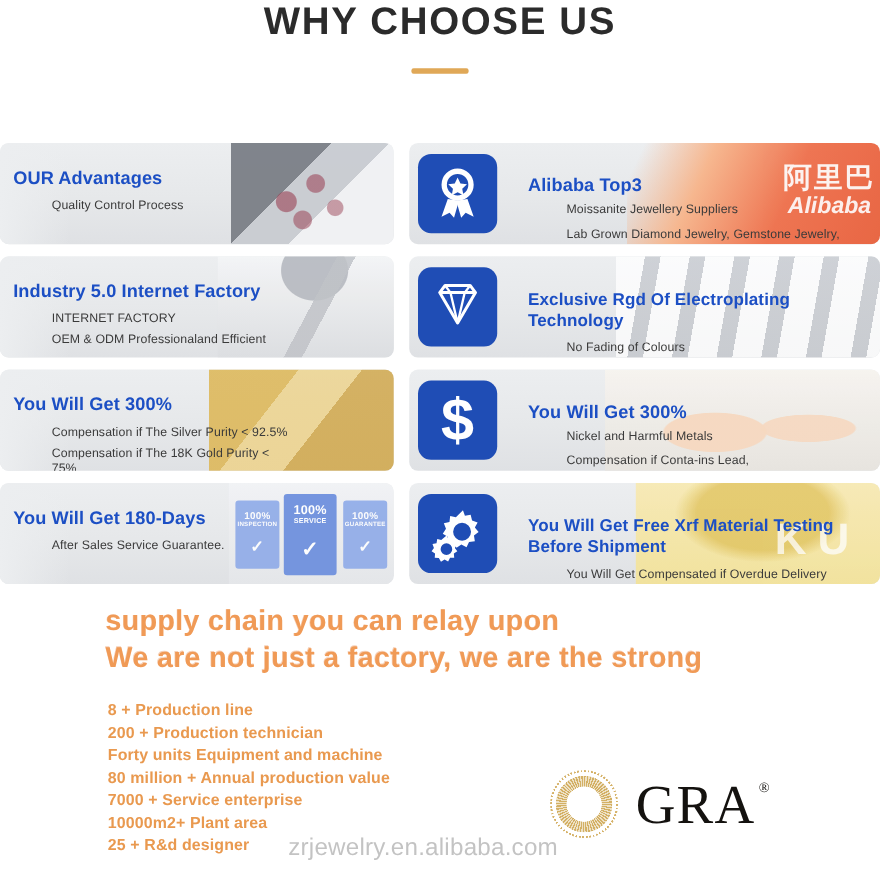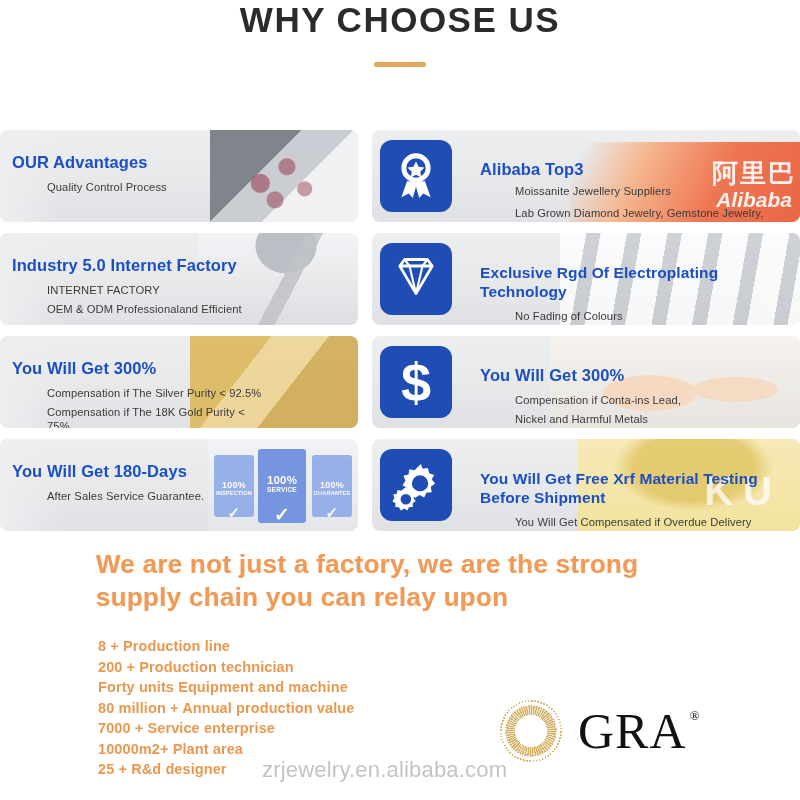--- a/index.html
+++ b/index.html
@@ -105,34 +105,33 @@
       linear-gradient(128deg, rgba(222,186,96,.95) 0 34%, rgba(238,214,150,.9) 34% 58%, rgba(209,170,84,.9) 58% 100%),
       linear-gradient(180deg,#e8d7a8,#d6bd79);
   }
   .ph-badges { width: 150px; background: linear-gradient(180deg,#f2f3f5,#e4e6e9); }
   .badge-mini {
     position: absolute; top: 16px;
     width: 40px; height: 62px;
     background: #8aa7e8; border-radius: 3px;
     color: #fff; text-align: center;
     font-size: 5.6px; font-weight: bold; letter-spacing: .2px;
-    padding-top: 25px; opacity: .9;
+    padding-top: 9px; opacity: .9;
   }
   .badge-mini.b1 { left: 6px; }
   .badge-mini.b2 { left: 50px; top: 10px; width: 48px; height: 74px; background:#6f91de; opacity:1; font-size: 6.5px; }
   .badge-mini.b3 { left: 104px; }
   .badge-mini .pct { display:block; font-size: 9px; }
   .badge-mini.b2 .pct { font-size: 11.5px; }
   .badge-mini .tick { display:block; font-size: 15px; margin-top: 8px; }
   .badge-mini.b2 .tick { font-size: 19px; margin-top: 10px; }
 
   .ph-alibaba {
     width: 230px;
     background: linear-gradient(115deg, rgba(255,255,255,0) 6%, #f7b48a 30%, #ef6f4a 62%, #e8603c 100%);
-    margin-top: 12px;
   }
   .ph-alibaba .ali-cn {
     position: absolute; top: 14px; right: 4px;
     color: #fff; font-size: 26px; font-weight: bold; letter-spacing: 2px;
     opacity: .92;
   }
   .ph-alibaba .ali-en {
     position: absolute; top: 46px; right: 8px;
     color: #fff; font-size: 21px; font-weight: bold; font-style: italic;
     opacity: .9;
@@ -314,22 +313,22 @@
       </div>
     </div>
 
     <div class="card right">
       <div class="photo ph-hands"></div>
       <div class="icon-tile">
         <span class="dollar">$</span>
       </div>
       <div class="card-body">
         <div class="card-title">You Will Get 300%</div>
+        <div class="card-sub tight">Nickel and Harmful Metals</div>
         <div class="card-sub">Compensation if Conta-ins Lead,</div>
-        <div class="card-sub tight">Nickel and Harmful Metals</div>
       </div>
     </div>
   </div>
 
   <div class="card-row">
     <div class="card left">
       <div class="photo ph-badges">
         <div class="badge-mini b1">
           <span class="pct">100%</span>
           <span>INSPECTION</span>
@@ -365,22 +364,22 @@
       </div>
       <div class="card-body">
         <div class="card-title sm">You Will Get Free Xrf Material Testing Before Shipment</div>
         <div class="card-sub">You Will Get Compensated if Overdue Delivery</div>
       </div>
     </div>
   </div>
 </div>
 
 <div class="tagline">
+  <div>supply chain you can relay upon</div>
   <div>We are not just a factory, we are the strong</div>
-  <div>supply chain you can relay upon</div>
 </div>
 
 <div class="stats">
   <div class="stat-line">8 + Production line</div>
   <div class="stat-line">200 + Production technician</div>
   <div class="stat-line">Forty units Equipment and machine</div>
   <div class="stat-line">80 million + Annual production value</div>
   <div class="stat-line">7000 + Service enterprise</div>
   <div class="stat-line">10000m2+ Plant area</div>
   <div class="stat-line">25 + R&amp;d designer</div>

